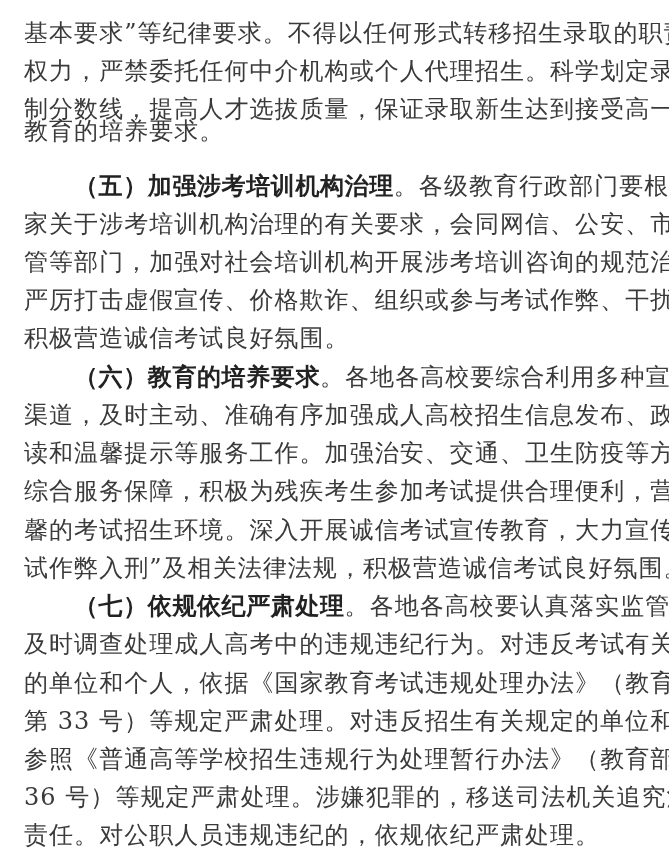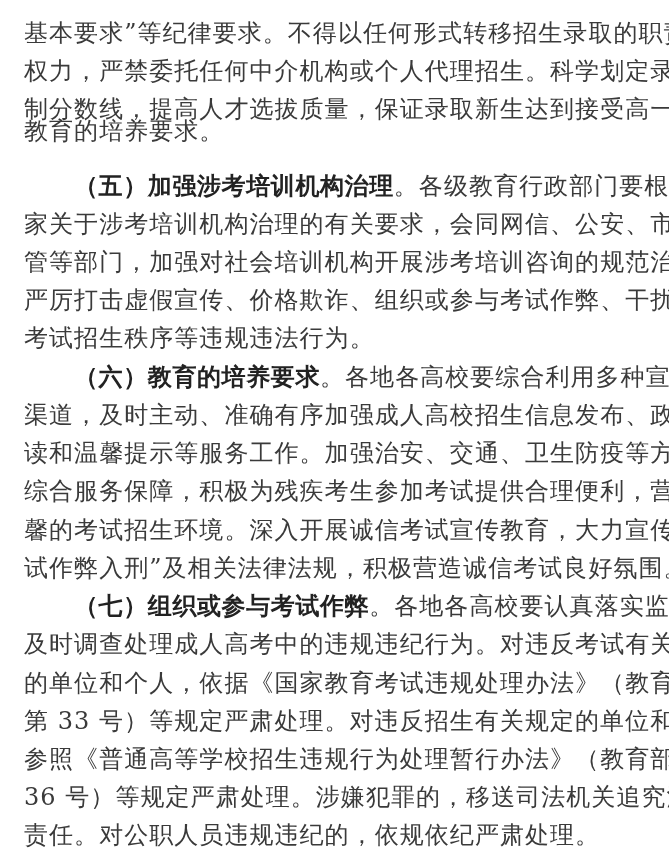--- a/index.html
+++ b/index.html
@@ -18,33 +18,33 @@
   <div class="line" style="top:52px">权力，严禁委托任何中介机构或个人代理招生。科学划定录取控</div>
   <div class="line" style="top:90px">制分数线，提高人才选拔质量，保证录取新生达到接受高一层次</div>
   <div class="line" style="top:112px">教育的培养要求。</div>
 </div>
 
 <div>
   <div class="line indent" style="top:167px"><span class="head">（五）加强涉考培训机构治理</span><span>。各级教育行政部门要根据国</span></div>
   <div class="line" style="top:205px">家关于涉考培训机构治理的有关要求，会同网信、公安、市场监</div>
   <div class="line" style="top:243px">管等部门，加强对社会培训机构开展涉考培训咨询的规范治理，</div>
   <div class="line" style="top:281px">严厉打击虚假宣传、价格欺诈、组织或参与考试作弊、干扰破坏</div>
-  <div class="line" style="top:319px">考试招生秩序等违规违法行为。</div>
+  <div class="line" style="top:319px">积极营造诚信考试良好氛围。</div>
 </div>
 
 <div>
   <div class="line indent" style="top:358px"><span class="head">（六）教育的培养要求</span><span>。各地各高校要综合利用多种宣传</span></div>
   <div class="line" style="top:396px">渠道，及时主动、准确有序加强成人高校招生信息发布、政策解</div>
   <div class="line" style="top:434px">读和温馨提示等服务工作。加强治安、交通、卫生防疫等方面的</div>
   <div class="line" style="top:472px">综合服务保障，积极为残疾考生参加考试提供合理便利，营造温</div>
   <div class="line" style="top:511px">馨的考试招生环境。深入开展诚信考试宣传教育，大力宣传“考</div>
   <div class="line" style="top:549px">试作弊入刑”及相关法律法规，积极营造诚信考试良好氛围。</div>
 </div>
 
 <div>
-  <div class="line indent" style="top:587px"><span class="head">（七）组织或参与考试作弊</span><span>。各地各高校要认真落实监管责任，</span></div>
+  <div class="line indent" style="top:587px"><span class="head">（七）依规依纪严肃处理</span><span>。各地各高校要认真落实监管责任，</span></div>
   <div class="line" style="top:625px">及时调查处理成人高考中的违规违纪行为。对违反考试有关规定</div>
   <div class="line" style="top:664px">的单位和个人，依据《国家教育考试违规处理办法》（教育部令</div>
   <div class="line" style="top:702px">第 33 号）等规定严肃处理。对违反招生有关规定的单位和个人，</div>
   <div class="line" style="top:740px">参照《普通高等学校招生违规行为处理暂行办法》（教育部令第</div>
   <div class="line" style="top:778px">36 号）等规定严肃处理。涉嫌犯罪的，移送司法机关追究法律</div>
   <div class="line" style="top:816px">责任。对公职人员违规违纪的，依规依纪严肃处理。</div>
 </div>
 
 </body></html>

